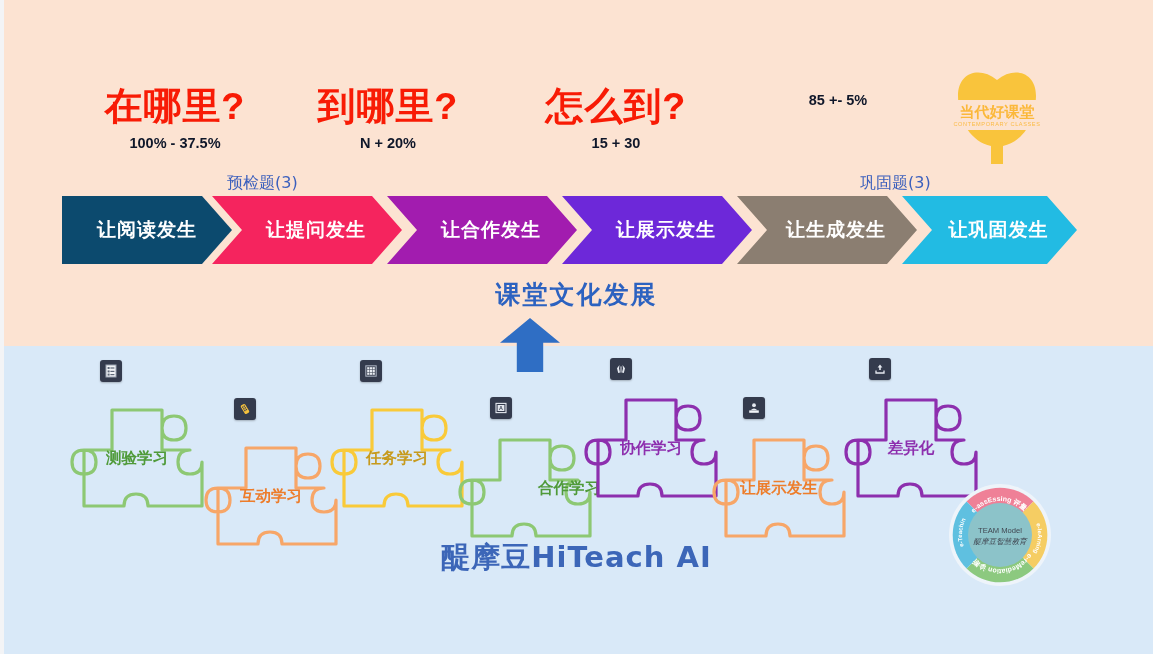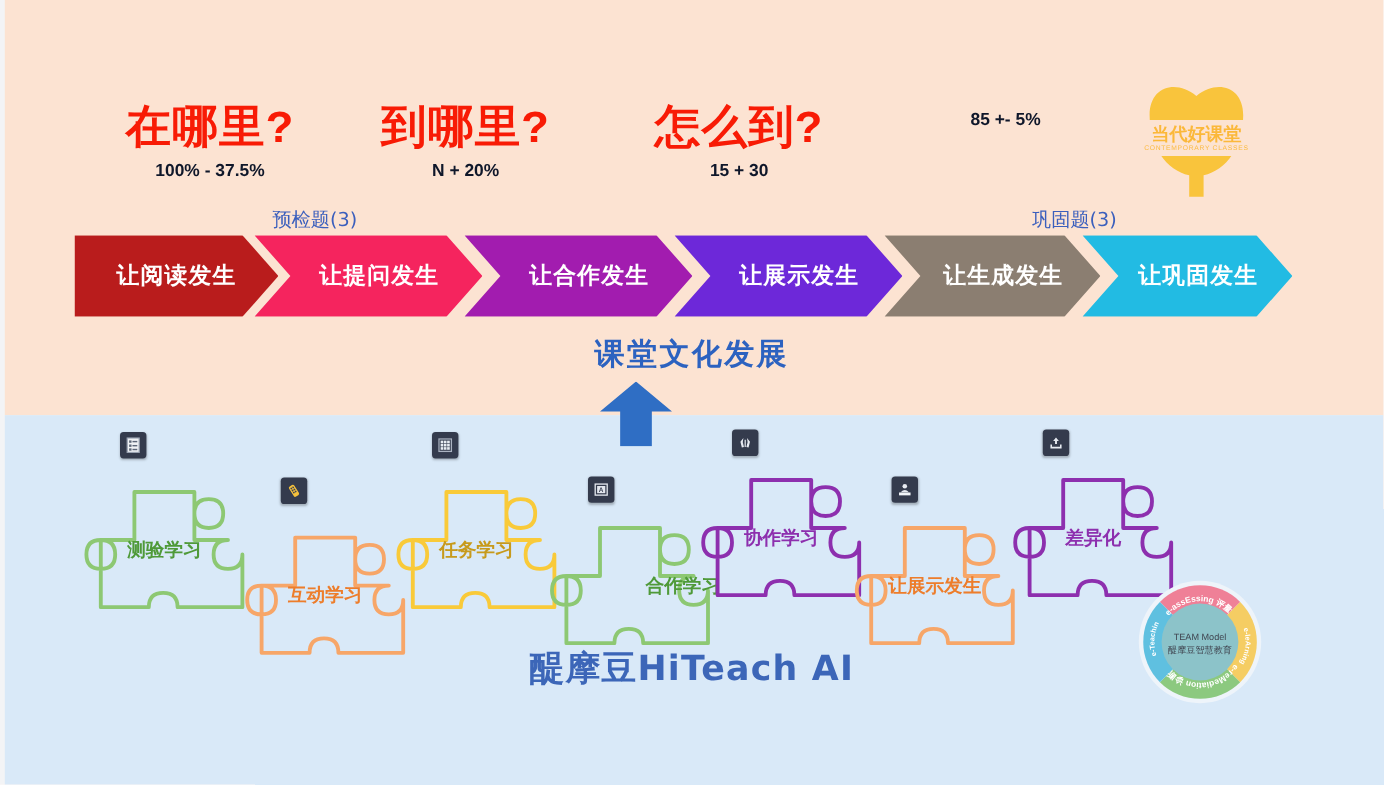--- a/index.html
+++ b/index.html
@@ -97,21 +97,21 @@
   }
 
   
   #team-logo{position:absolute;left:948px;top:483px;width:104px;height:104px;}
   #team-logo .tl-c1{
     position:absolute;left:0;right:0;top:43px;text-align:center;
     font-size:7.6px;color:#404651;font-family:"Liberation Sans",sans-serif;
   }
   #team-logo .tl-c2{
     position:absolute;left:0;right:0;top:54px;text-align:center;
-    font-size:7.6px;color:#404651;font-family:"DejaVu Sans",sans-serif;
+    font-size:7.6px;color:#404651;font-family:"DejaVu Sans",sans-serif;font-style:italic;
   }
 </style>
 </head>
 <body>
 
 <div id="stage">
 
   <div class="band" id="band-top"></div>
   <div class="band" id="band-bottom"></div>
 
@@ -137,21 +137,21 @@
     </svg>
     <div class="cl-band"></div>
     <div class="cl-txt-cn">当代好课堂</div>
     <div class="cl-txt-en">CONTEMPORARY CLASSES</div>
   </div>
 
   <div class="arrowlabel" style="left:227px;top:173px;">预检题(3)</div>
   <div class="arrowlabel" style="left:860px;top:173px;">巩固题(3)</div>
 
   <div id="arrows">
-    <div class="arrow first" style="left:0px;width:170px;background:#b91c1c;text-align:right;">让阅读发生</div>
+    <div class="arrow first" style="left:0px;width:170px;background:#0c4a6e;text-align:right;">让阅读发生</div>
     <div class="arrow" style="left:150px;width:190px;background:#f5245e;">让提问发生</div>
     <div class="arrow" style="left:325px;width:190px;background:#a21caf;">让合作发生</div>
     <div class="arrow" style="left:500px;width:190px;background:#6d28d9;">让展示发生</div>
     <div class="arrow" style="left:675px;width:180px;background:#8b7e71;">让生成发生</div>
     <div class="arrow" style="left:840px;width:175px;background:#22bbe3;">让巩固发生</div>
   </div>
 
   <div id="culture-text">课堂文化发展</div>
   <div id="culture-arrow"></div>
 

